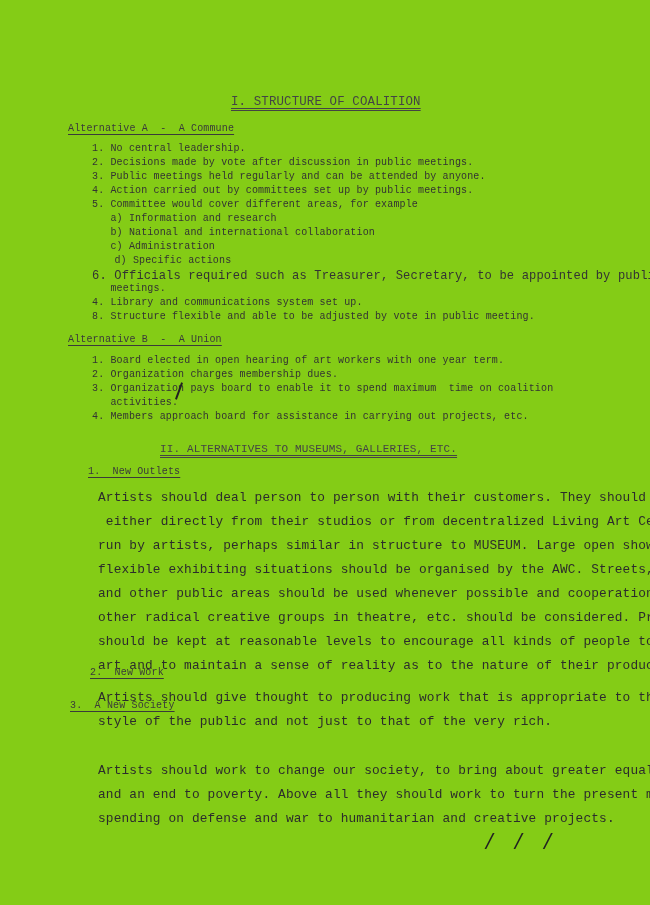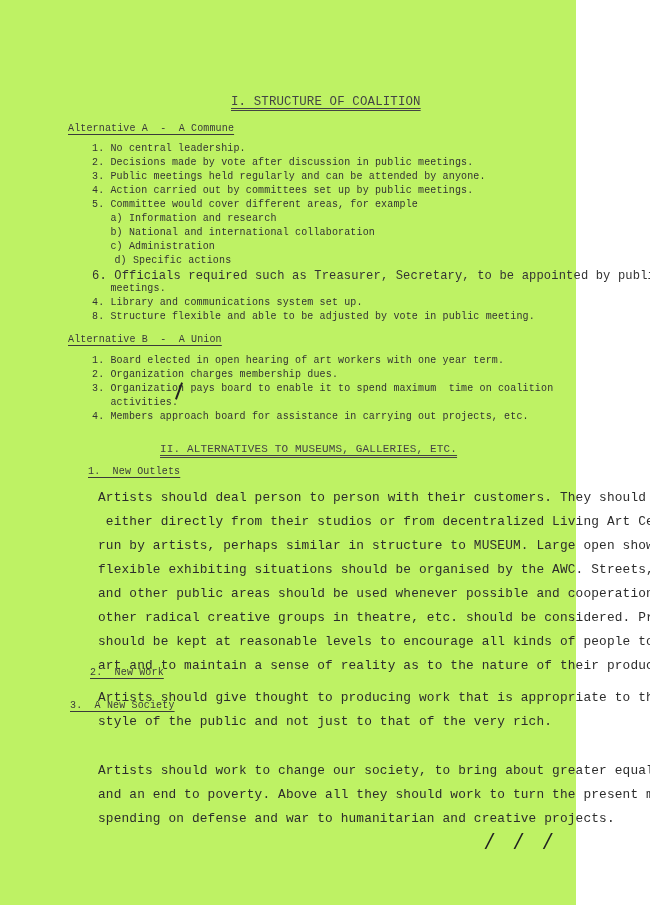--- a/index.html
+++ b/index.html
@@ -11,23 +11,23 @@
       width: 650px;
       height: 905px;
       position: relative;
       overflow: hidden;
       font-family: "Liberation Mono", "DejaVu Sans Mono", monospace;
       color: #2a2a2a;
     }
     .page {
       position: absolute;
       left: 0; top: 0;
-      width: 576px;
+      width: 650px;
       height: 905px;
-      background: #bef264;
+      background: #84cc16;
     }
     .tw {
       font-family: "Liberation Mono", "DejaVu Sans Mono", monospace;
       font-size: 10px;
       letter-spacing: 0.15px;
       white-space: pre;
       color: #333;
       position: absolute;
     }
     .heading {

